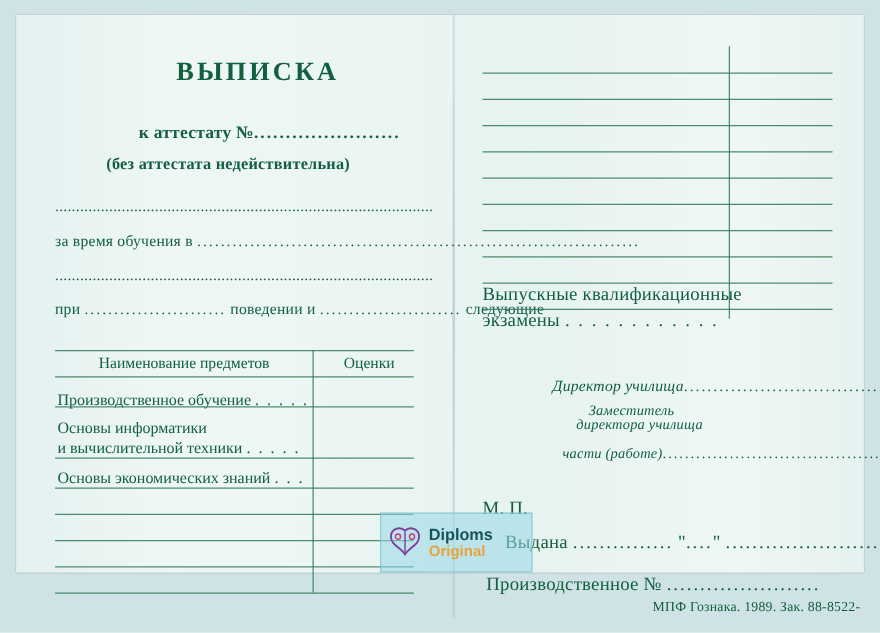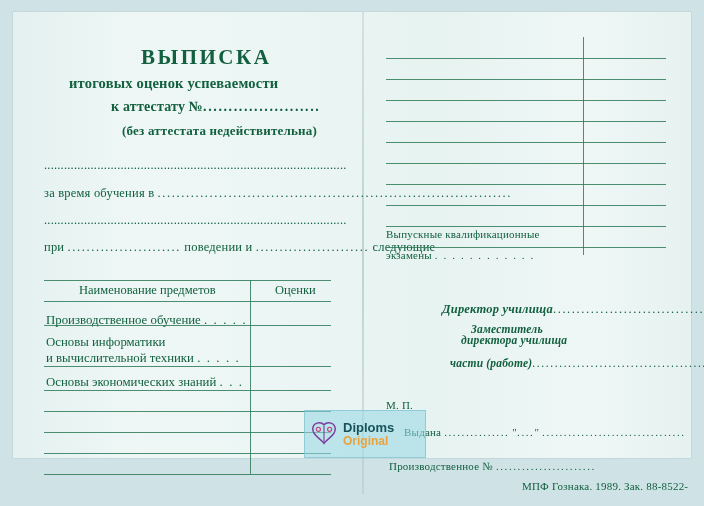--- a/index.html
+++ b/index.html
@@ -59,21 +59,20 @@
   .subtitle {
     font-weight: bold;
     font-size: 14.5px;
   }
   .subtitle2 {
     font-weight: bold;
     font-size: 14px;
   }
   .note {
     font-size: 13px;
-    margin-left: 37px;
   }
   .small { font-size: 12.5px; }
   .tiny  { font-size: 11px; }
 
   .dots {
     display: inline-block;
     color: #12603f;
     letter-spacing: 1.6px;
   }
 
@@ -96,23 +95,23 @@
     text-align: right;
   }
   .subject {
     position: absolute;
     font-size: 12.8px;
     color: #12603f;
     white-space: nowrap;
   }
   .ital {
     font-style: italic;
-    font-weight: bold;
-  }
-  .rtxt { font-size: 11px; color:#12603f; }
+    font-weight: normal;
+  }
+  .rtxt { font-size: 15px; color:#12603f; }
 
   
   .stamp {
     position: absolute;
     left: 291px;
     top: 398px;
     width: 122px;
     height: 48px;
     background: rgba(150, 215, 228, .55);
     border: 1px solid rgba(120,190,205,.65);
@@ -149,21 +148,20 @@
 <body>
 
 <div class="page">
   <div class="paper-tint"></div>
   <div class="fold"></div>
 
   <div class="half left">
 
     <div class="txt title" style="left:128px; top:33px;">ВЫПИСКА</div>
 
-    <div class="txt subtitle" style="left:56px; top:63px;">итоговых оценок успеваемости</div>
 
     <div class="txt subtitle2" style="left:98px; top:87px;">
       <span>к аттестату №</span><span class="dots">.......................</span>
     </div>
 
     <div class="txt note" style="left:72px; top:111px; font-weight:bold;">(без аттестата недействительна)</div>
 
     <div class="txt small" style="left:31px; top:146px;">...........................................................................................</div>
 
     <div class="txt small" style="left:31px; top:174px;">

